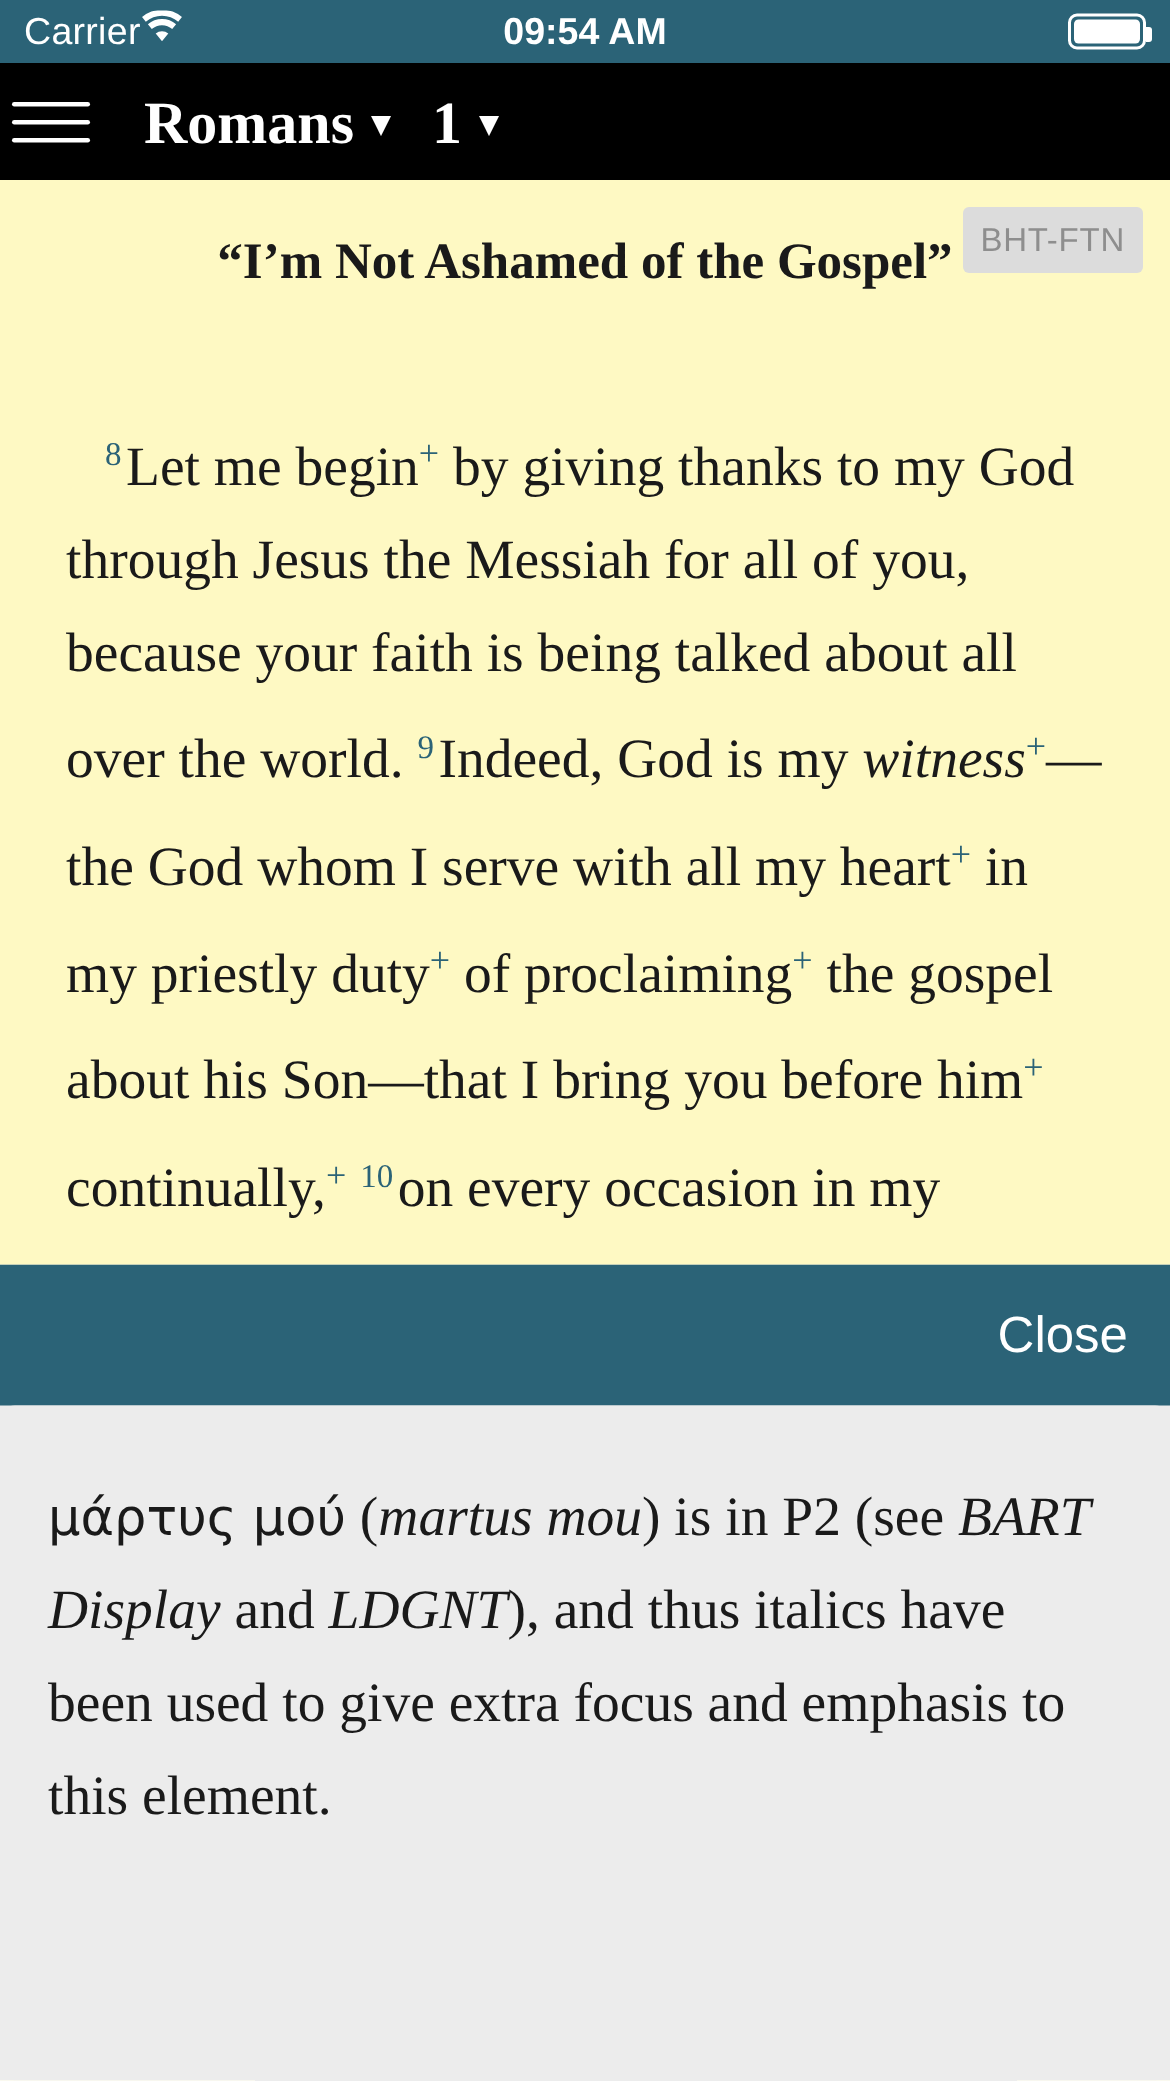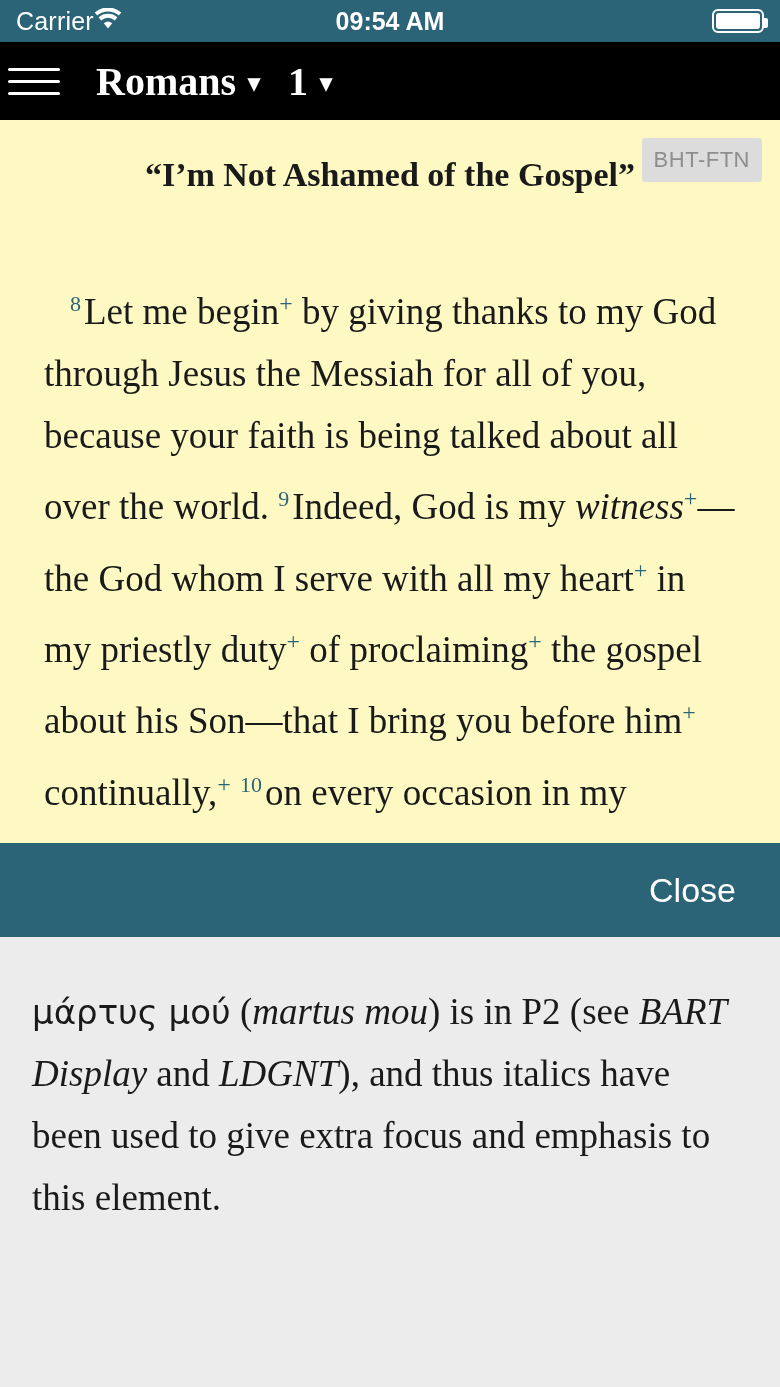--- a/index.html
+++ b/index.html
@@ -184,21 +184,21 @@
     letter-spacing: .5px;
   }
 
   
   .close-bar {
     height: 94px;
     background: #2b6377;
     display: flex;
     align-items: center;
     justify-content: flex-end;
-    padding-right: 44px;
+    padding-right: 28px;
   }
   .close-btn {
     background: none;
     border: none;
     color: #ffffff;
     font-family: "Liberation Sans", sans-serif;
     font-size: 34px;
     cursor: pointer;
   }
 

